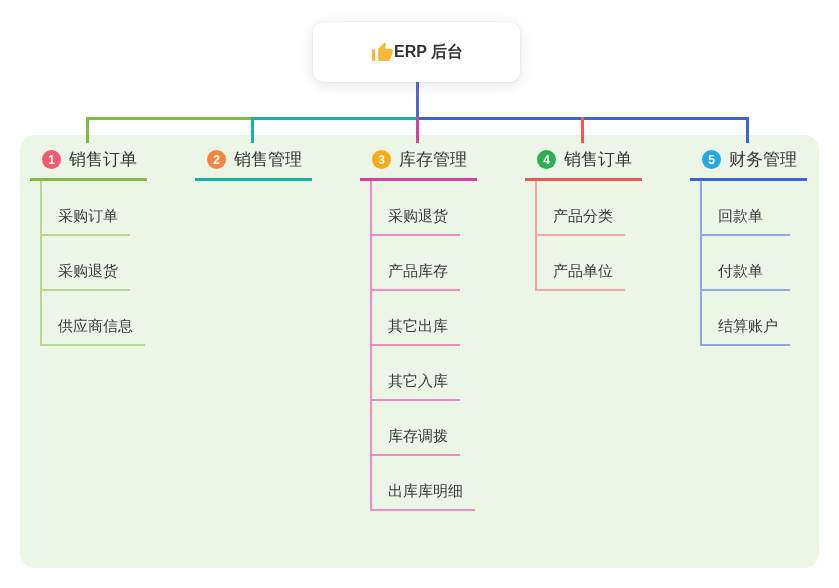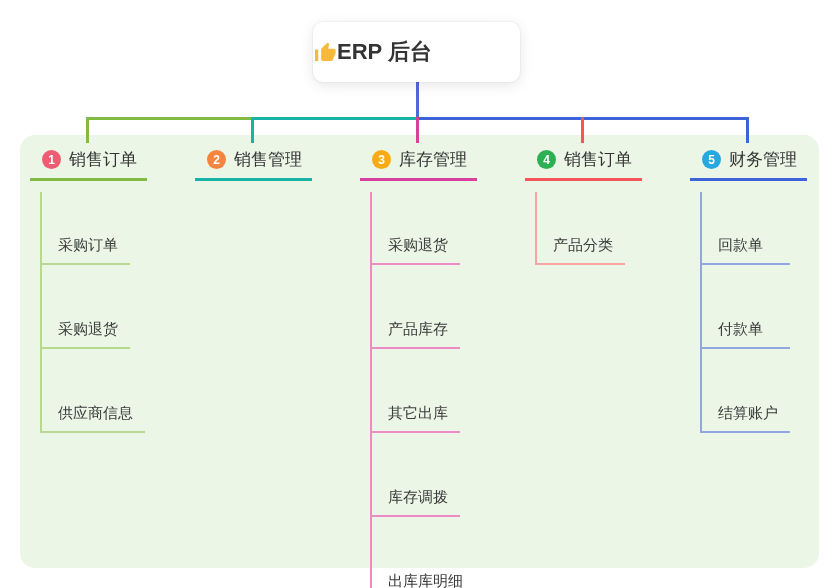--- a/index.html
+++ b/index.html
@@ -6,22 +6,22 @@
   .stage{
     position:relative;width:839px;height:588px;overflow:hidden;
     font-family:"Liberation Sans","DejaVu Sans",sans-serif;
     background:#ffffff;
   }
   
   .root-card{
     position:absolute;left:313px;top:22px;width:207px;height:60px;
     background:#ffffff;border-radius:10px;
     box-shadow:0 3px 14px rgba(0,0,0,.10), 0 0 0 1px rgba(0,0,0,.03);
-    display:flex;align-items:center;justify-content:flex-start;gap:0;
-    font-size:22px;font-weight:600;color:#333;
+    display:flex;align-items:center;justify-content:center;gap:0;
+    font-size:16px;font-weight:600;color:#333;
   }
   .root-card .thumb{display:flex;align-items:center;}
   
   .panel{
     position:absolute;left:20px;top:135px;width:799px;height:433px;
     background:#ebf6e6;border-radius:15px;
   }
   
   .hline{position:absolute;top:117px;height:3px;}
   .vdrop{position:absolute;width:3px;}
@@ -37,26 +37,26 @@
     flex:0 0 auto;width:19px;height:19px;border-radius:50%;
     background:var(--bc);color:#fff;font-size:12px;font-weight:700;
     display:flex;align-items:center;justify-content:center;line-height:1;
   }
   .children{position:relative;margin-left:10px;}
   .children::before{
     content:"";position:absolute;left:0;top:0;bottom:0;width:2px;
     background:var(--lc);
   }
   .child{
-    height:73px;box-sizing:border-box;
+    height:55px;box-sizing:border-box;
     display:flex;align-items:flex-end;
     padding:0 12px 8px 18px;
     width:max-content;min-width:90px;
     border-bottom:2px solid var(--lc);
-    font-size:15px;color:#3a3a3a;white-space:nowrap;margin-top:11px;
+    font-size:15px;color:#3a3a3a;white-space:nowrap;
   }
 </style>
 </head>
 <body>
 
 <div class="stage">
 
   <div class="panel"></div>
 
   <div id="lines">
@@ -100,31 +100,33 @@
   </div>
       <div class="branch" style="left: 360px; --c: #d8409d; --bc: #f9ab16; --lc: #ee8ac4;">
     <div class="branch-header">
       <span class="badge">3</span>
       <span>库存管理</span>
     </div>
     <div class="children">
           <div class="child">采购退货</div>
           <div class="child">产品库存</div>
           <div class="child">其它出库</div>
+          <div class="child">其它入库</div>
           <div class="child">库存调拨</div>
           <div class="child">出库库明细</div>
         </div>
   </div>
       <div class="branch" style="left: 525px; --c: #f35656; --bc: #2daf53; --lc: #f9a3a3;">
     <div class="branch-header">
       <span class="badge">4</span>
       <span>销售订单</span>
     </div>
     <div class="children">
           <div class="child">产品分类</div>
+          <div class="child">产品单位</div>
         </div>
   </div>
       <div class="branch" style="left: 690px; --c: #3d63d8; --bc: #28a8e0; --lc: #92a7e0;">
     <div class="branch-header">
       <span class="badge">5</span>
       <span>财务管理</span>
     </div>
     <div class="children">
           <div class="child">回款单</div>
           <div class="child">付款单</div>

